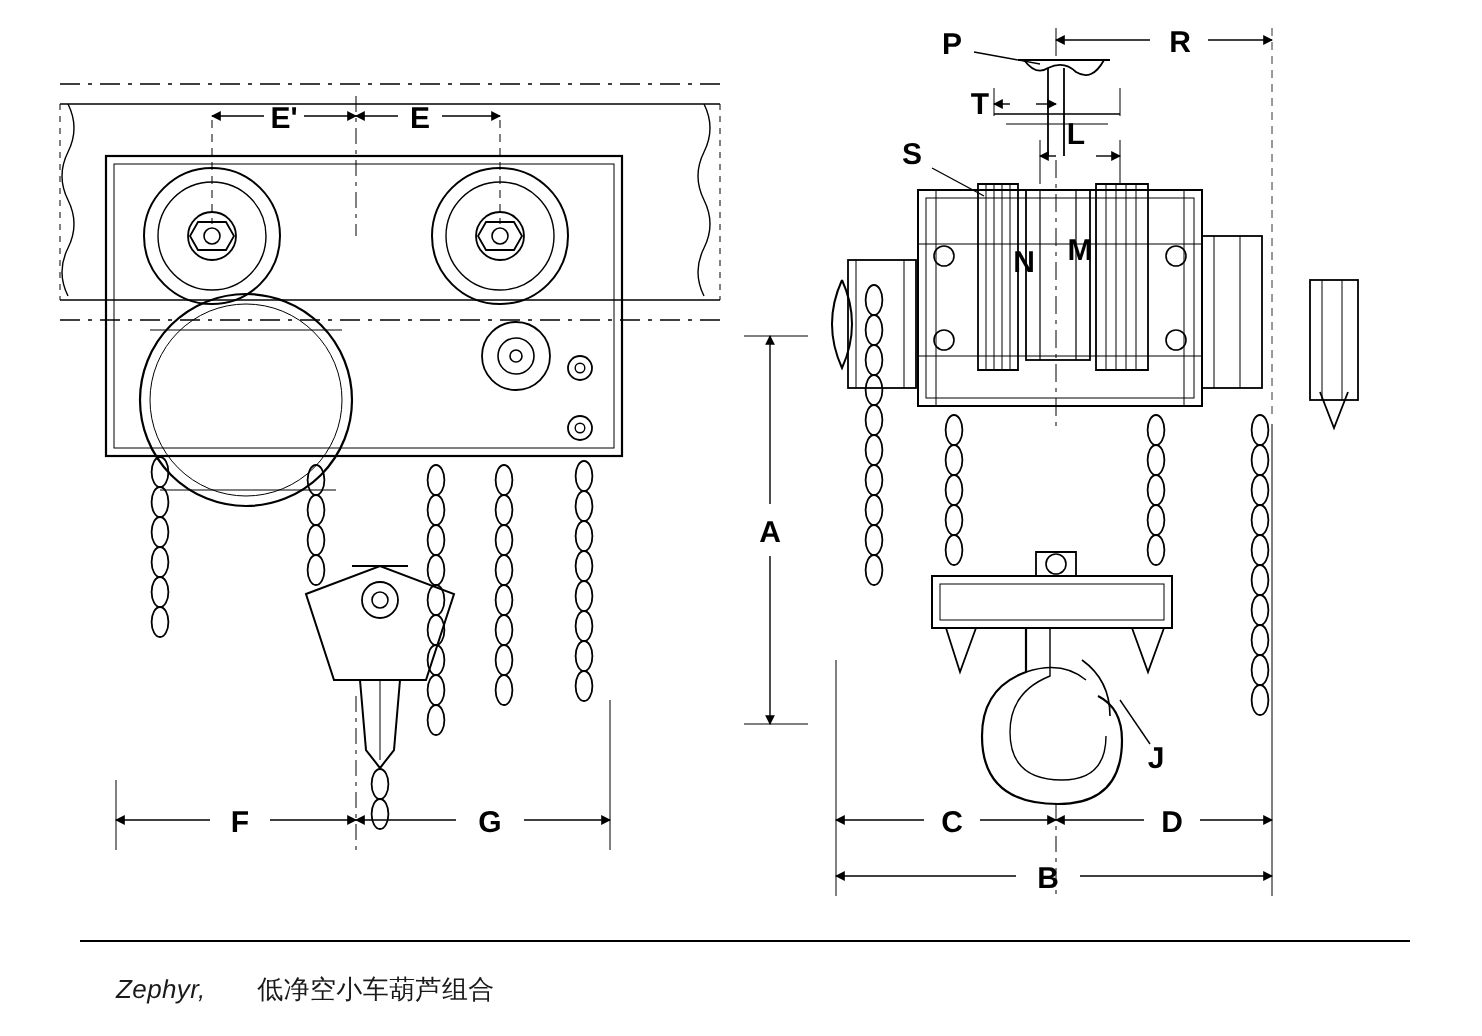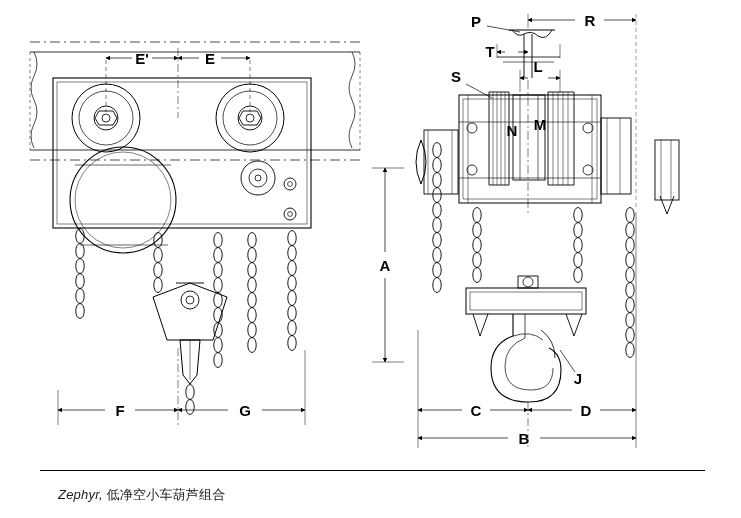--- a/index.html
+++ b/index.html
@@ -13,21 +13,21 @@
   #stage{position:absolute;left:0;top:0;width:741px;height:518px;}
   svg{display:block;}
   .cap{
     position:absolute;
     left:58px;top:486px;
     font-size:13px;
     font-style:italic;
     color:#1a1a1a;
     letter-spacing:.2px;
   }
-  .cap .zh{font-style:normal;}
+  .cap .zh{font-style:normal;margin-left:22px;}
   .divider{
     position:absolute;
     left:40px;top:470px;width:665px;height:1px;
     background:#000;
   }
 </style>
 </head>
 <body>
 
 <div id="stage">

